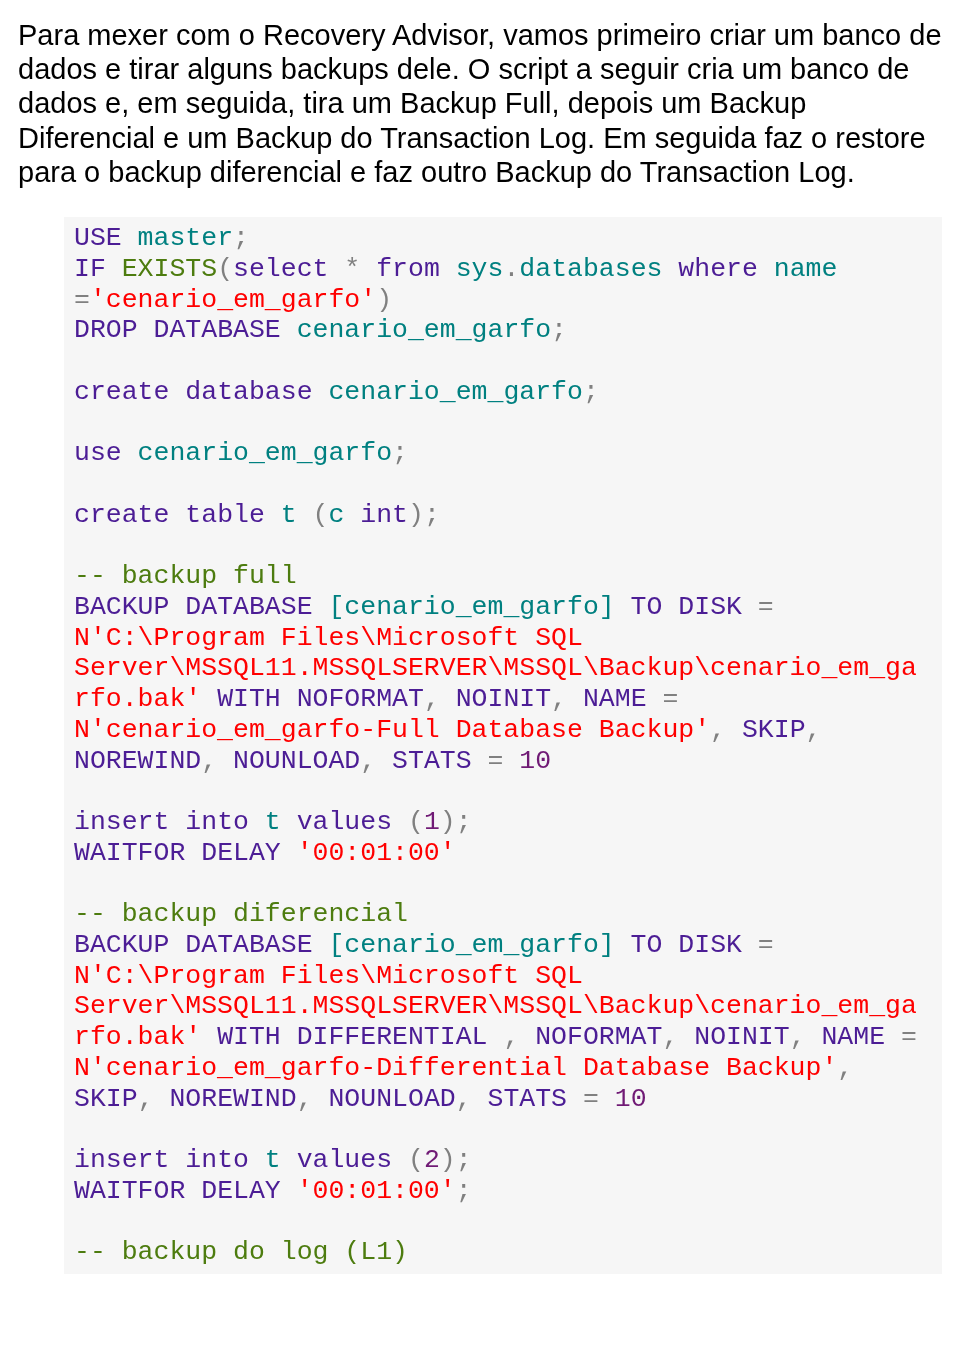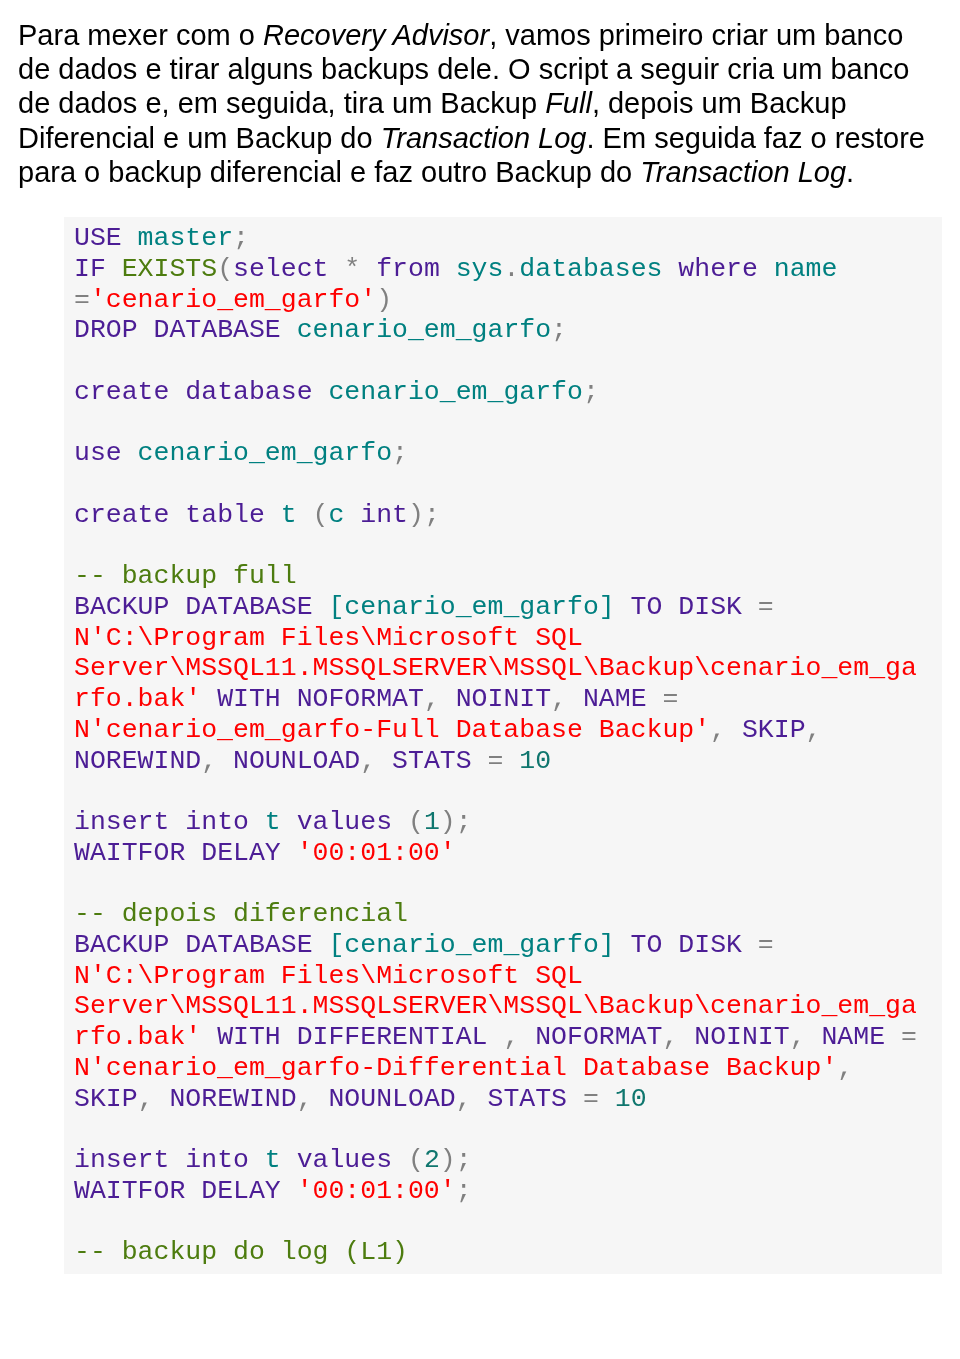--- a/index.html
+++ b/index.html
@@ -10,39 +10,38 @@
     width: 960px;
     box-sizing: border-box;
   }
   .prose {
     font-size: 29px;
     line-height: 1.18;
     color: #000000;
     margin: 0 0 28px 0;
   }
   .prose .italic {
-    font-style: italic;
   }
   .codeblock {
     background: #f6f6f6;
     margin: 0 0 0 46px;
     padding: 6px 10px 6px 10px;
     font-family: Consolas, "Courier New", monospace;
     font-size: 26.5px;
     line-height: 1.16;
     white-space: pre-wrap;
     word-break: break-word;
   }
   .kw   { color: #4c1d95; } 
   .gray { color: #808080; } 
   .func { color: #4d7c0f; } 
   .ident{ color: #008080; } 
   .str  { color: #ff0000; } 
   .cmt  { color: #4d7c0f; } 
-  .blk  { color: #0f766e; } 
+  .blk  { color: #701a75; } 
 </style>
 </head>
 <body>
 
 <p class="prose">
   <span>Para mexer com o </span><span class="italic">Recovery Advisor</span><span>, vamos primeiro criar um banco de dados e tirar alguns backups dele. O script a seguir cria um banco de dados e, em seguida, tira um Backup </span><span class="italic">Full</span><span>, depois um Backup Diferencial e um Backup do </span><span class="italic">Transaction Log</span><span>. Em seguida faz o restore para o backup diferencial e faz outro Backup do </span><span class="italic">Transaction Log</span><span>.</span>
 </p>
 
 <div class="codeblock"><span class="kw">USE</span><span class="ident"> master</span><span class="gray">;</span>
 <span class="kw">IF</span><span class="func"> EXISTS</span><span class="gray">(</span><span class="kw">select</span><span class="gray"> *</span><span class="kw"> from</span><span class="ident"> sys</span><span class="gray">.</span><span class="ident">databases</span><span class="kw"> where</span><span class="ident"> name </span><span class="gray">=</span><span class="str">'cenario_em_garfo'</span><span class="gray">)</span>
@@ -53,19 +52,19 @@
 <span class="kw">use</span><span class="ident"> cenario_em_garfo</span><span class="gray">;</span>
 
 <span class="kw">create</span><span class="kw"> table</span><span class="ident"> t </span><span class="gray">(</span><span class="ident">c </span><span class="kw">int</span><span class="gray">)</span><span class="gray">;</span>
 
 <span class="cmt">-- backup full</span>
 <span class="kw">BACKUP</span><span class="kw"> DATABASE</span><span class="ident"> [cenario_em_garfo] </span><span class="kw">TO</span><span class="kw"> DISK</span><span class="gray"> </span><span class="gray">=</span><span class="gray"> </span><span class="str">N'C:\Program Files\Microsoft SQL Server\MSSQL11.MSSQLSERVER\MSSQL\Backup\cenario_em_garfo.bak'</span><span class="kw"> WITH</span><span class="kw"> NOFORMAT</span><span class="gray">,</span><span class="kw"> NOINIT</span><span class="gray">,</span><span class="kw"> NAME</span><span class="gray"> </span><span class="gray">=</span><span class="str"> N'cenario_em_garfo-Full Database Backup'</span><span class="gray">,</span><span class="kw"> SKIP</span><span class="gray">,</span><span class="kw"> NOREWIND</span><span class="gray">,</span><span class="kw"> NOUNLOAD</span><span class="gray">,</span><span class="kw"> STATS</span><span class="gray"> </span><span class="gray">=</span><span class="blk"> 10</span>
 
 <span class="kw">insert</span><span class="kw"> into</span><span class="ident"> t </span><span class="kw">values</span><span class="gray"> </span><span class="gray">(</span><span class="blk">1</span><span class="gray">)</span><span class="gray">;</span>
 <span class="kw">WAITFOR</span><span class="kw"> DELAY</span><span class="str"> '00:01:00'</span>
 
-<span class="cmt">-- depois diferencial</span>
+<span class="cmt">-- backup diferencial</span>
 <span class="kw">BACKUP</span><span class="kw"> DATABASE</span><span class="ident"> [cenario_em_garfo] </span><span class="kw">TO</span><span class="kw"> DISK</span><span class="gray"> </span><span class="gray">=</span><span class="gray"> </span><span class="str">N'C:\Program Files\Microsoft SQL Server\MSSQL11.MSSQLSERVER\MSSQL\Backup\cenario_em_garfo.bak'</span><span class="kw"> WITH</span><span class="kw"> DIFFERENTIAL </span><span class="gray">,</span><span class="kw"> NOFORMAT</span><span class="gray">,</span><span class="kw"> NOINIT</span><span class="gray">,</span><span class="kw"> NAME</span><span class="gray"> </span><span class="gray">=</span><span class="str"> N'cenario_em_garfo-Differential Database Backup'</span><span class="gray">,</span><span class="kw"> SKIP</span><span class="gray">,</span><span class="kw"> NOREWIND</span><span class="gray">,</span><span class="kw"> NOUNLOAD</span><span class="gray">,</span><span class="kw"> STATS</span><span class="gray"> </span><span class="gray">=</span><span class="blk"> 10</span>
 
 <span class="kw">insert</span><span class="kw"> into</span><span class="ident"> t </span><span class="kw">values</span><span class="gray"> </span><span class="gray">(</span><span class="blk">2</span><span class="gray">)</span><span class="gray">;</span>
 <span class="kw">WAITFOR</span><span class="kw"> DELAY</span><span class="str"> '00:01:00'</span><span class="gray">;</span>
 
 <span class="cmt">-- backup do log (L1)</span></div>
 
 </body></html>

